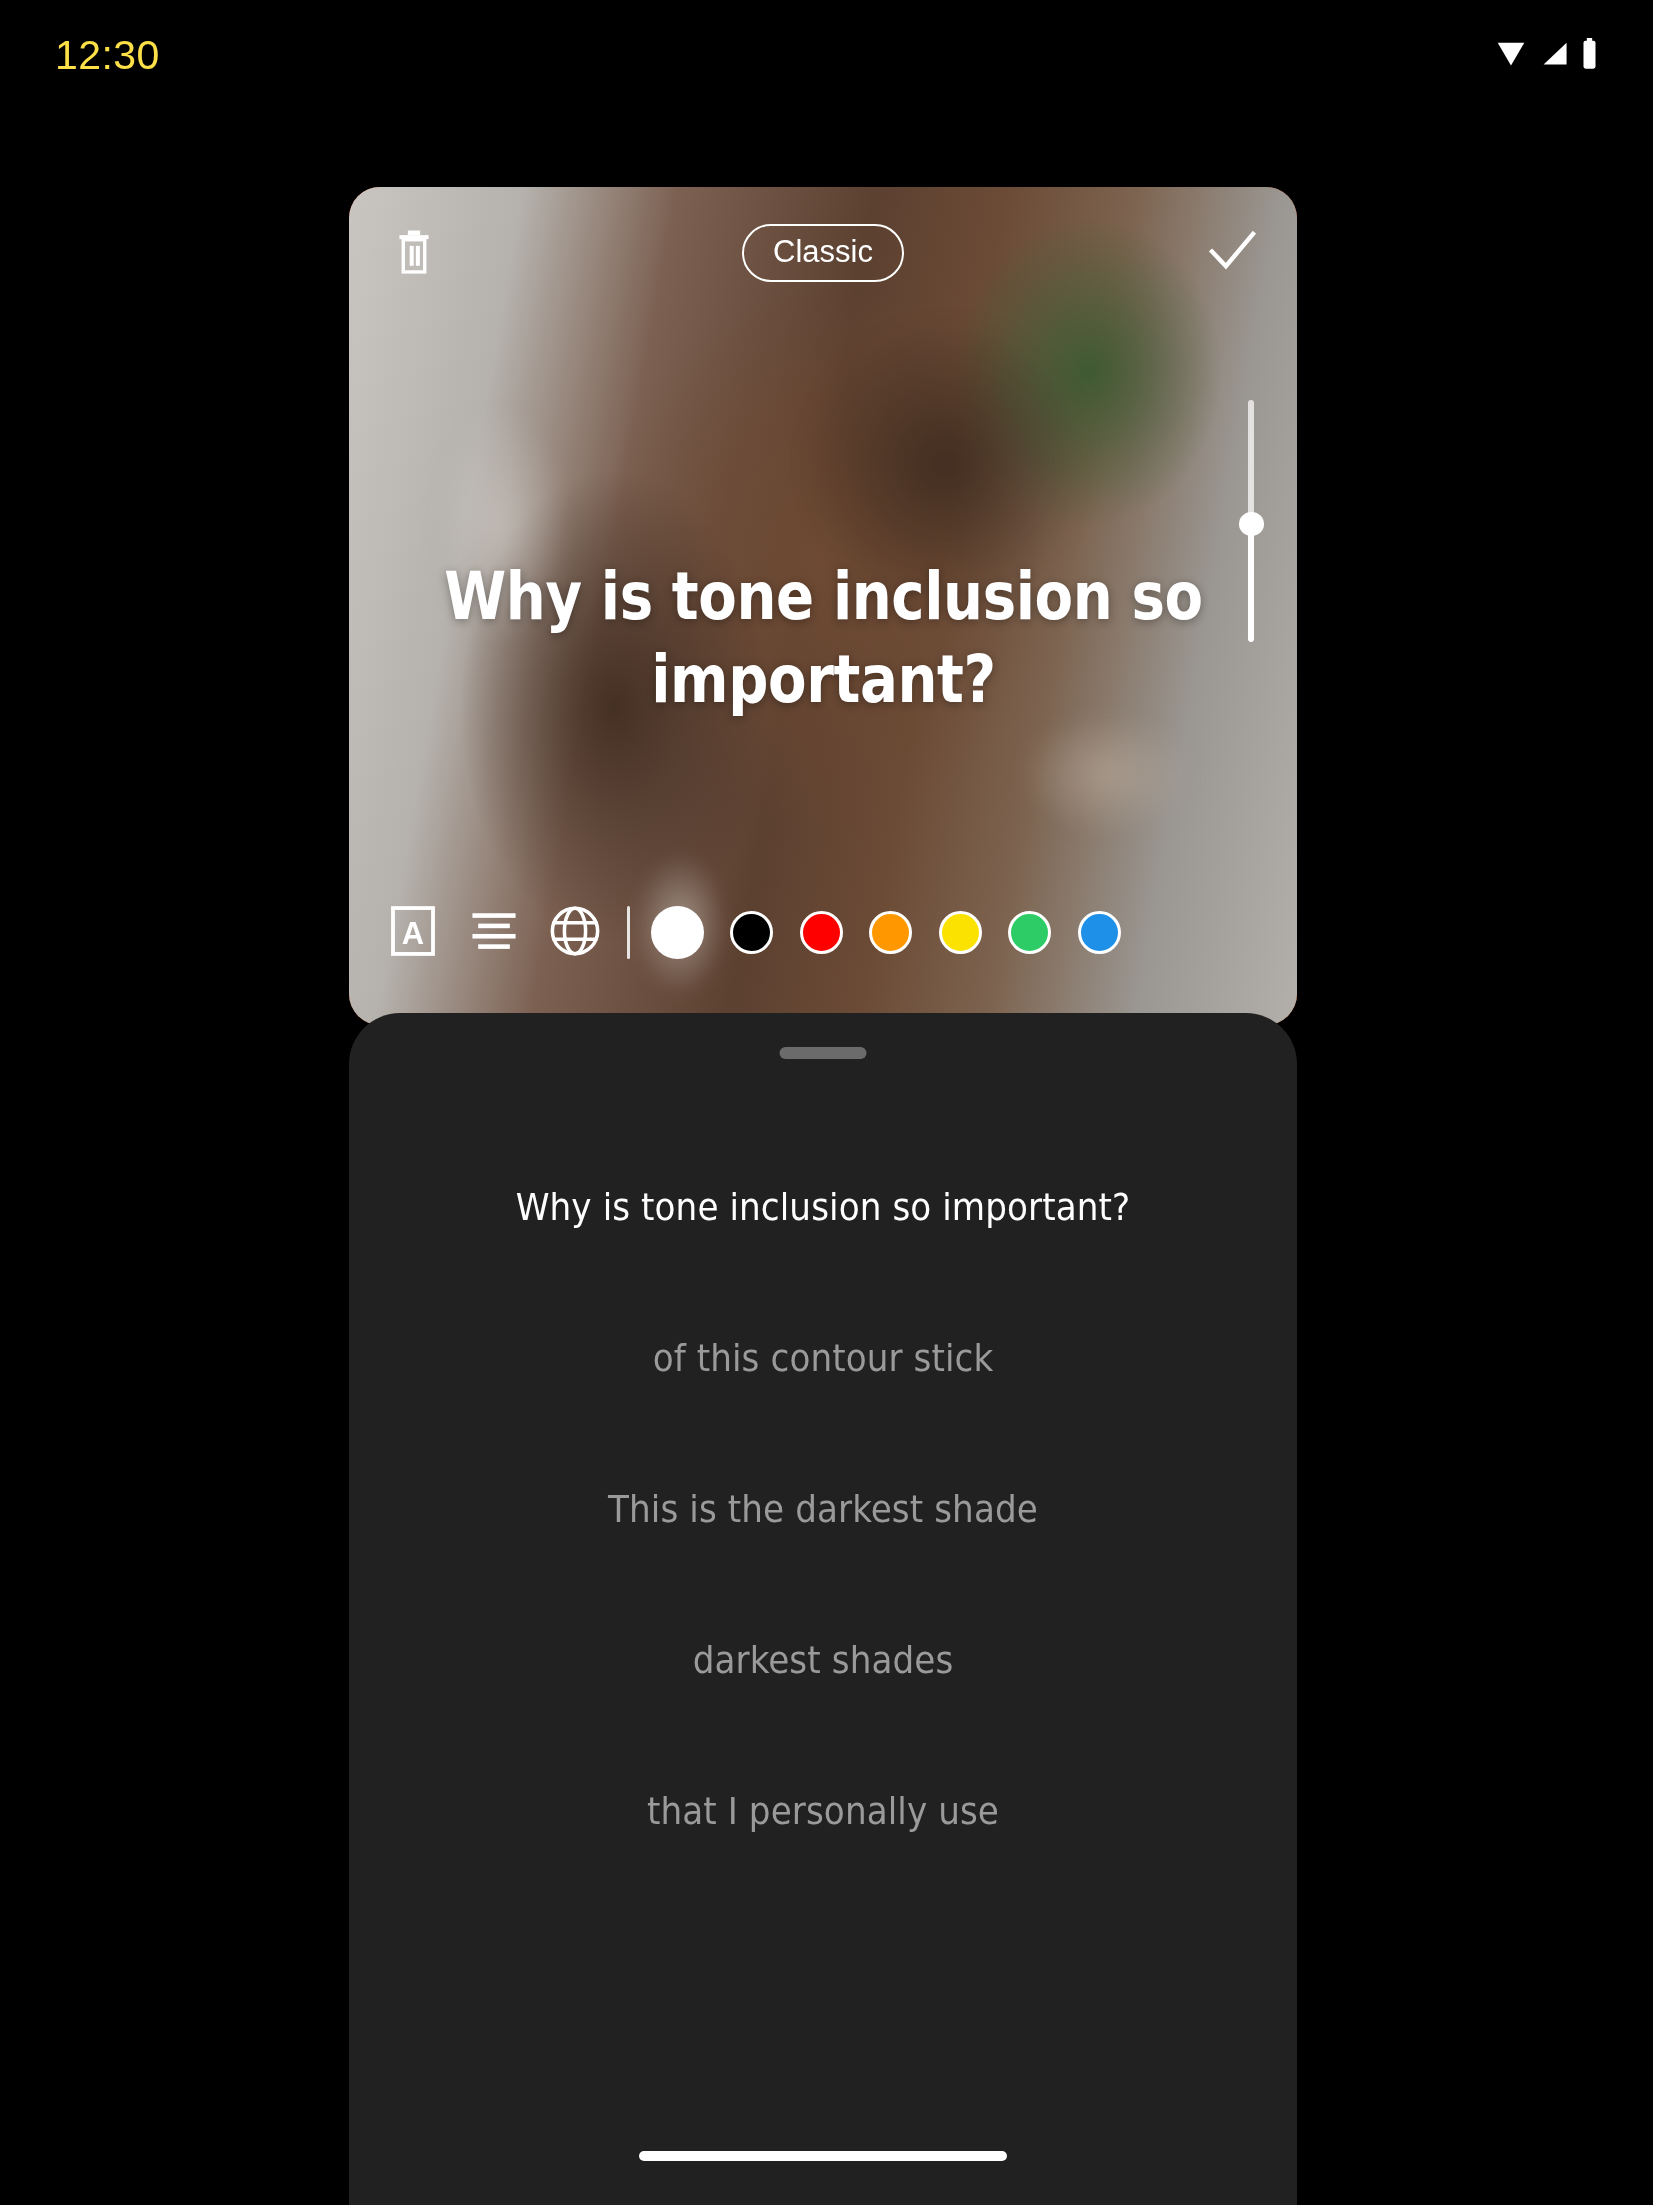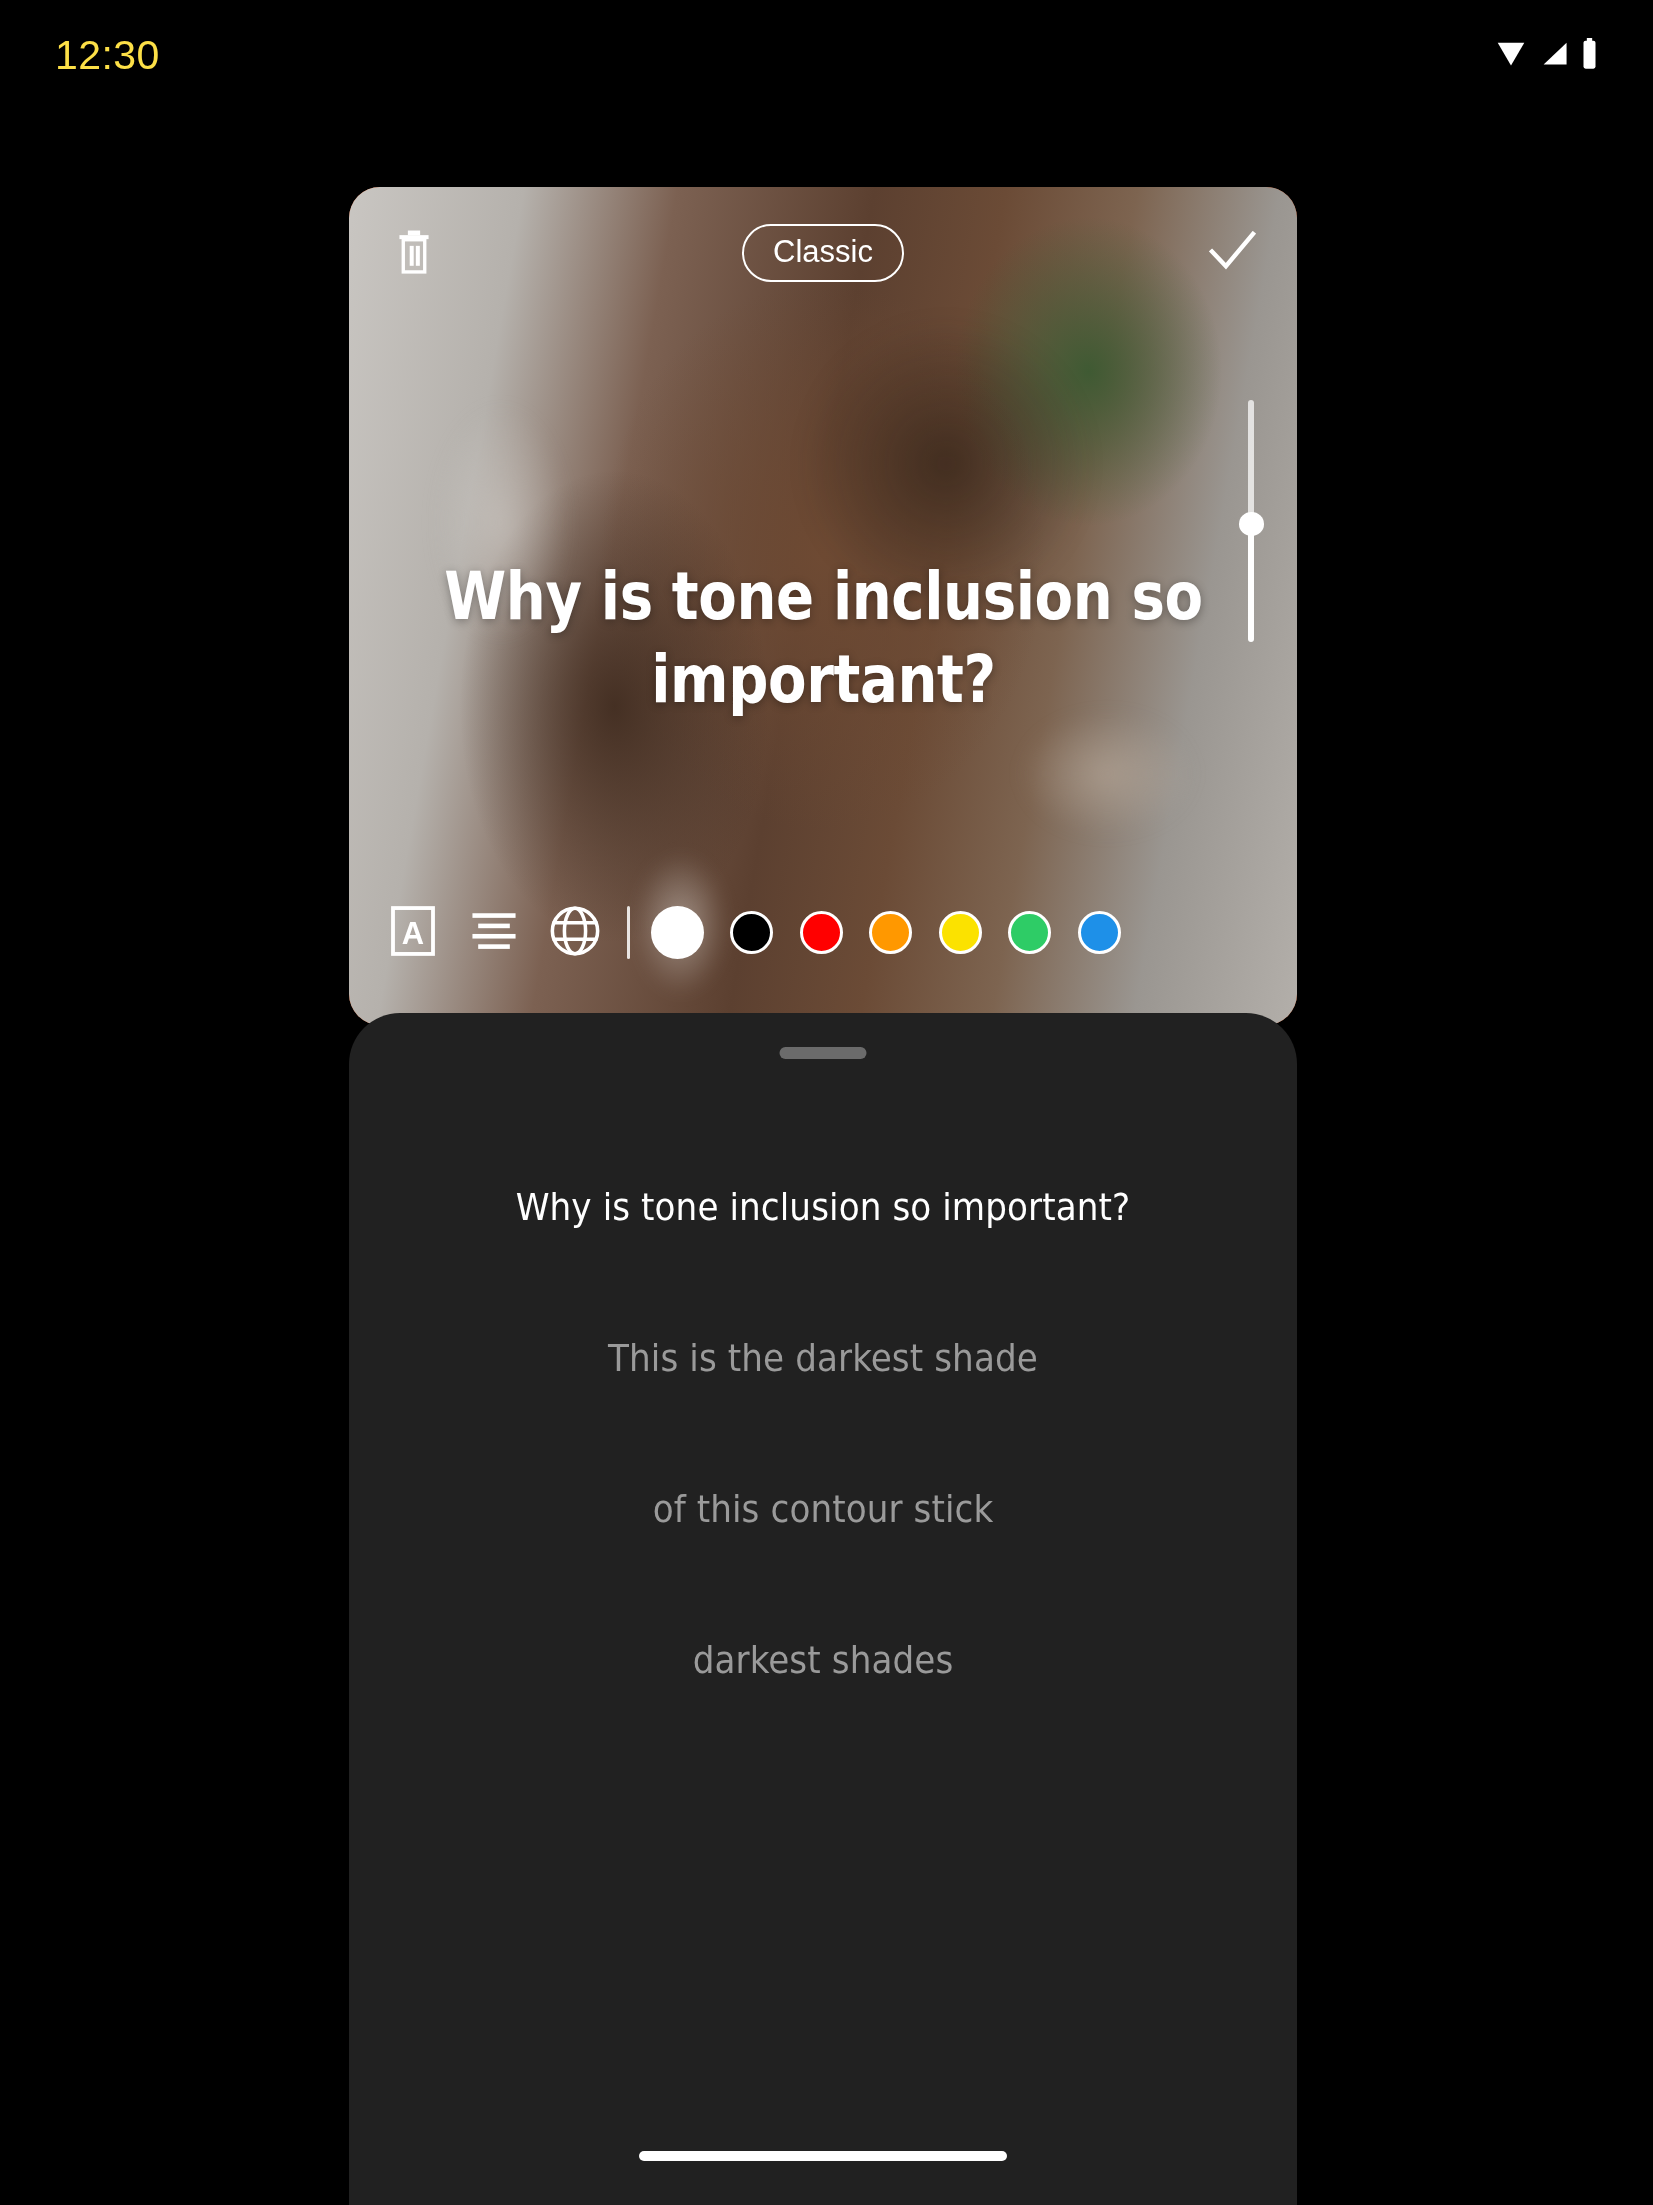--- a/index.html
+++ b/index.html
@@ -363,20 +363,21 @@
       <div class="swatch" style="background:#1E90E8"></div>
     </div>
   </div>
 </div>
 
 <div class="bottom-sheet">
   <div class="sheet-handle"></div>
 
   <div class="transcript">
     <div class="transcript-line active">Why is tone inclusion so important?</div>
+    <div class="transcript-line">of this contour stick</div>
     <div class="transcript-line">This is the darkest shade</div>
-    <div class="transcript-line">of this contour stick</div>
     <div class="transcript-line">darkest shades</div>
+    <div class="transcript-line">that I personally use</div>
   </div>
 
   <div class="home-indicator"></div>
 </div>
 
 
 </body></html>

